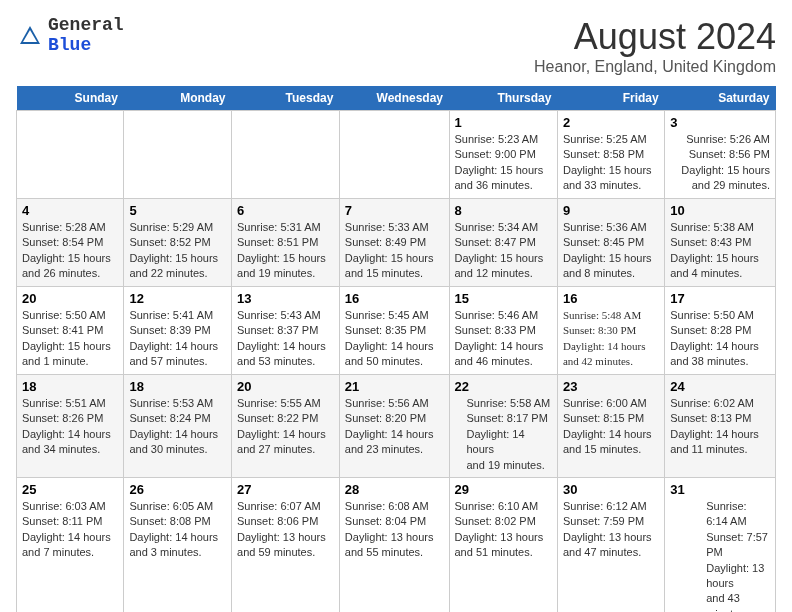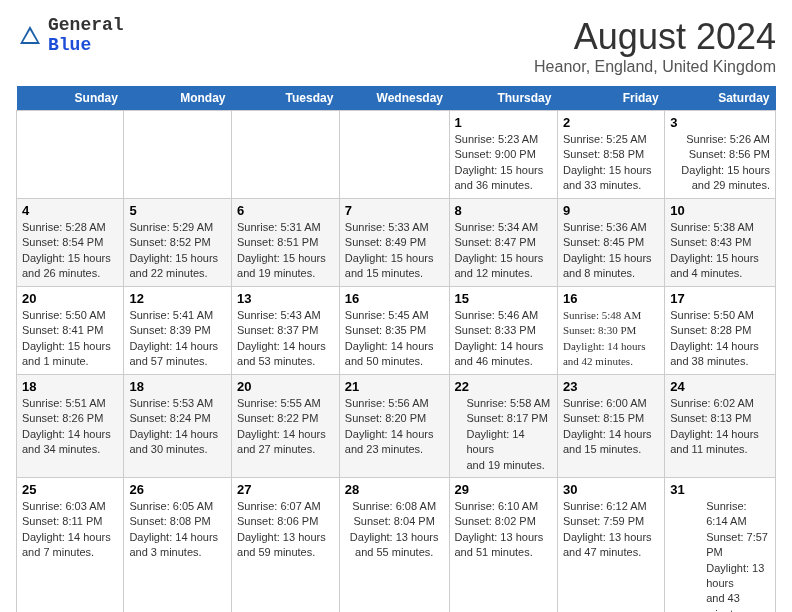--- a/index.html
+++ b/index.html
@@ -312,21 +312,21 @@
         </td>
         <td>
           <span class="day-num">27</span>
           <div class="day-info" style="white-space: pre-line;">Sunrise: 6:07 AM
 Sunset: 8:06 PM
 Daylight: 13 hours
 and 59 minutes.</div>
         </td>
         <td>
           <span class="day-num">28</span>
-          <div class="day-info" style="white-space: pre-line; text-align: center;">Sunrise: 6:08 AM
+          <div class="day-info" style="white-space: pre-line;">Sunrise: 6:08 AM
 Sunset: 8:04 PM
 Daylight: 13 hours
 and 55 minutes.</div>
         </td>
         <td>
           <span class="day-num">29</span>
           <div class="day-info" style="white-space: pre-line;">Sunrise: 6:10 AM
 Sunset: 8:02 PM
 Daylight: 13 hours
 and 51 minutes.</div>

